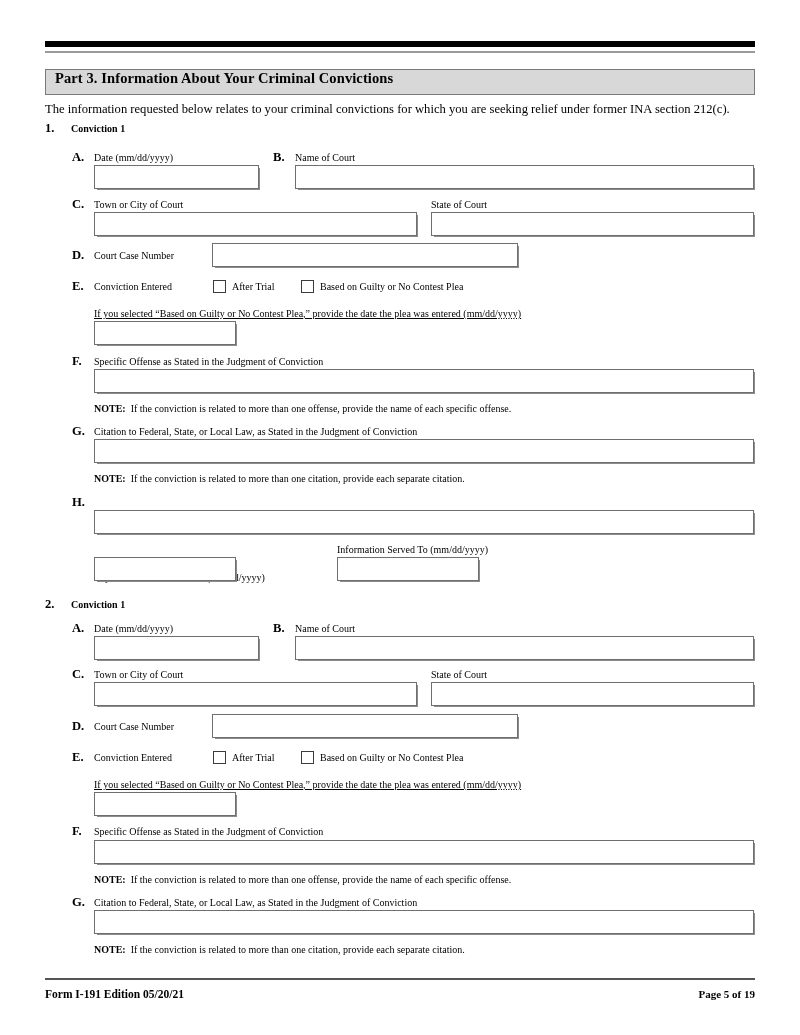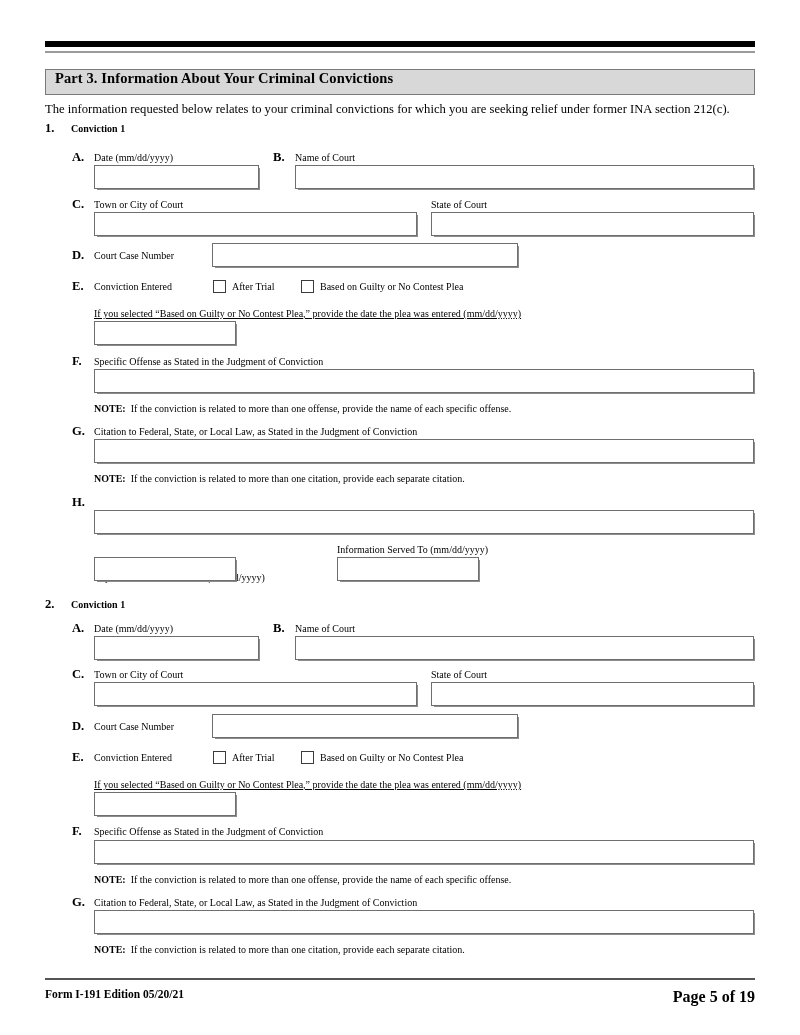--- a/index.html
+++ b/index.html
@@ -125,21 +125,21 @@
     left: 45px;
     top: 988px;
     font-size: 11.5px;
     font-weight: bold;
     white-space: nowrap;
   }
   .footer-right {
     position: absolute;
     right: 45px;
     top: 988px;
-    font-size: 16px;
+    font-size: 11px;
     font-weight: bold;
     white-space: nowrap;
   }
   .note-label { font-weight: bold; }
 </style>
 </head>
 <body>
 
 <div id="page">
 

